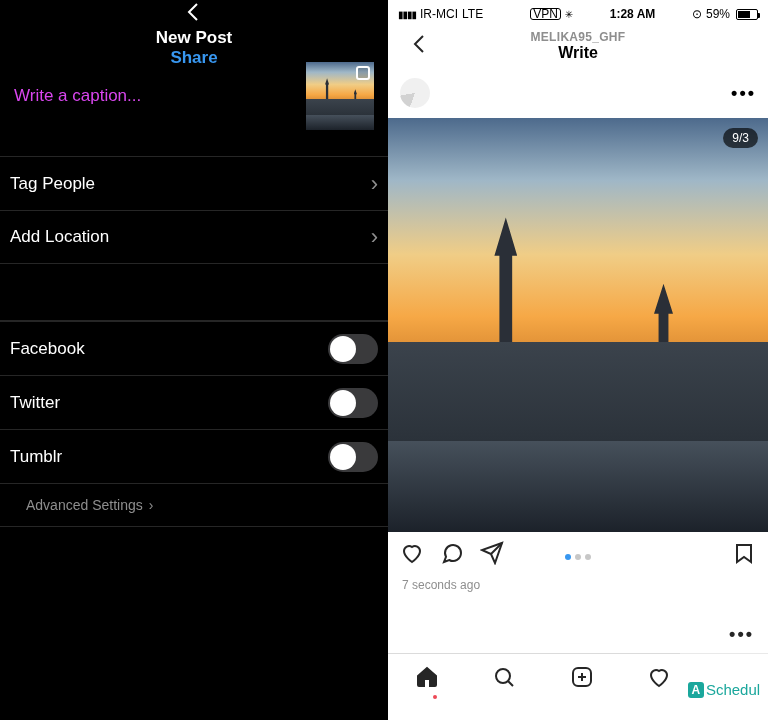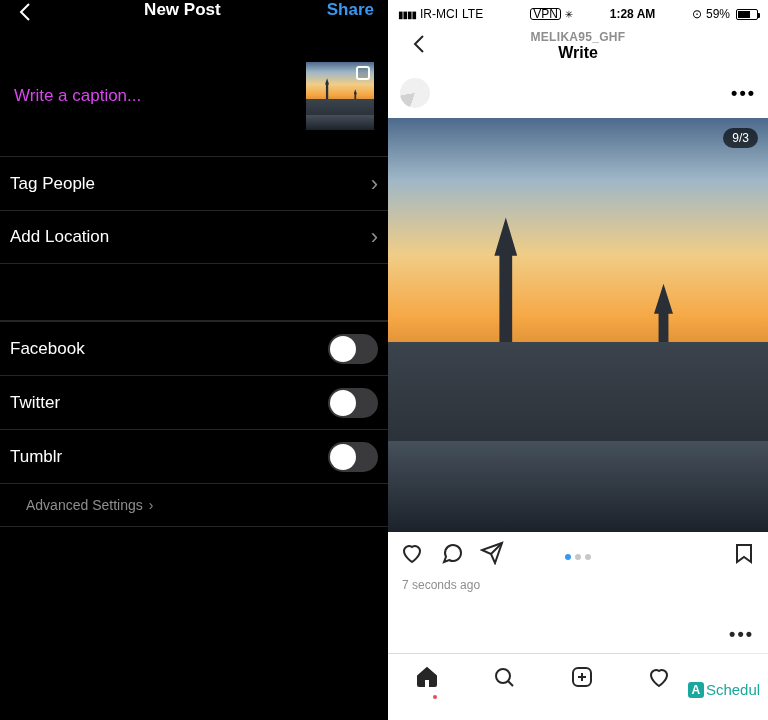--- a/index.html
+++ b/index.html
@@ -3,21 +3,21 @@
 <meta charset="utf-8">
 <style>
   * { box-sizing: border-box; margin: 0; padding: 0; font-family: -apple-system, "Helvetica Neue", Arial, sans-serif; }
   html, body { width: 768px; height: 720px; overflow: hidden; }
   body { display: flex; background: #000; }
   .pane { height: 720px; display: flex; flex-direction: column; position: relative; }
   .pane-left { width: 388px; background: #000; color: #fff; }
   .pane-right { width: 380px; background: #fff; color: #000; }
 
   
-  .np-header { display:flex; justify-content:space-between; height:44px; padding:0 14px; }
+  .np-header { display:flex; align-items:center; justify-content:space-between; height:44px; padding:0 14px;flex-direction:column; }
   .np-title { font-size:17px; font-weight:600; }
   .np-share { color:#3897f0; font-size:17px; font-weight:600; }
   .np-caption-row { display:flex; align-items:center; padding:18px 14px 26px 14px; }
   .np-caption { flex:1; color:#d946ef; font-size:17px; }
   .thumb-wrap { position:relative; width:68px; height:68px; margin-left:8px; }
   .thumb-wrap .multi { position:absolute; top:4px; right:4px; width:14px; height:14px; border:2px solid #fff; border-radius:3px; background:rgba(0,0,0,0.15); }
   .np-row { display:flex; align-items:center; justify-content:space-between; height:54px; padding:0 10px; border-top:1px solid #262626; font-size:17px; }
   .np-row:last-of-type { border-bottom:1px solid #262626; }
   .chev { color:#8e8e8e; font-size:22px; font-weight:300; }
   .share-block { margin-top:56px; border-top:1px solid #262626; }

